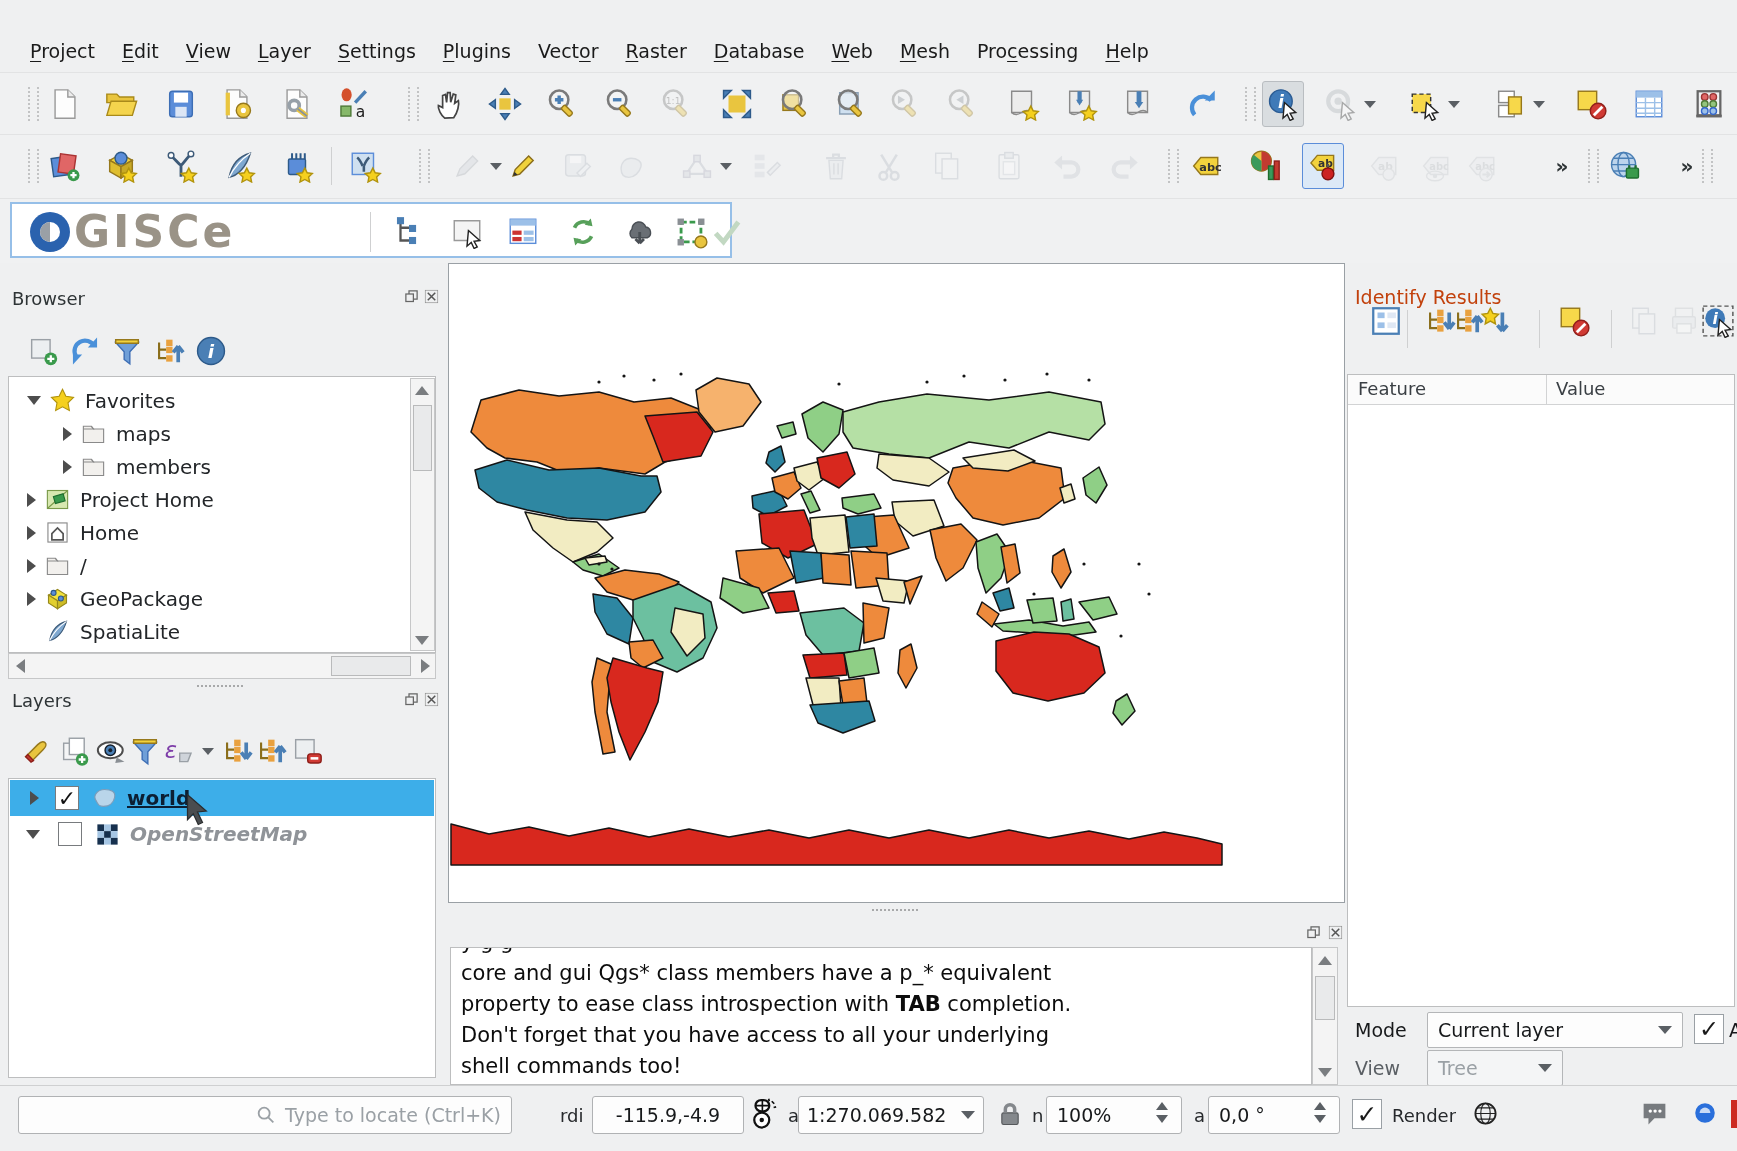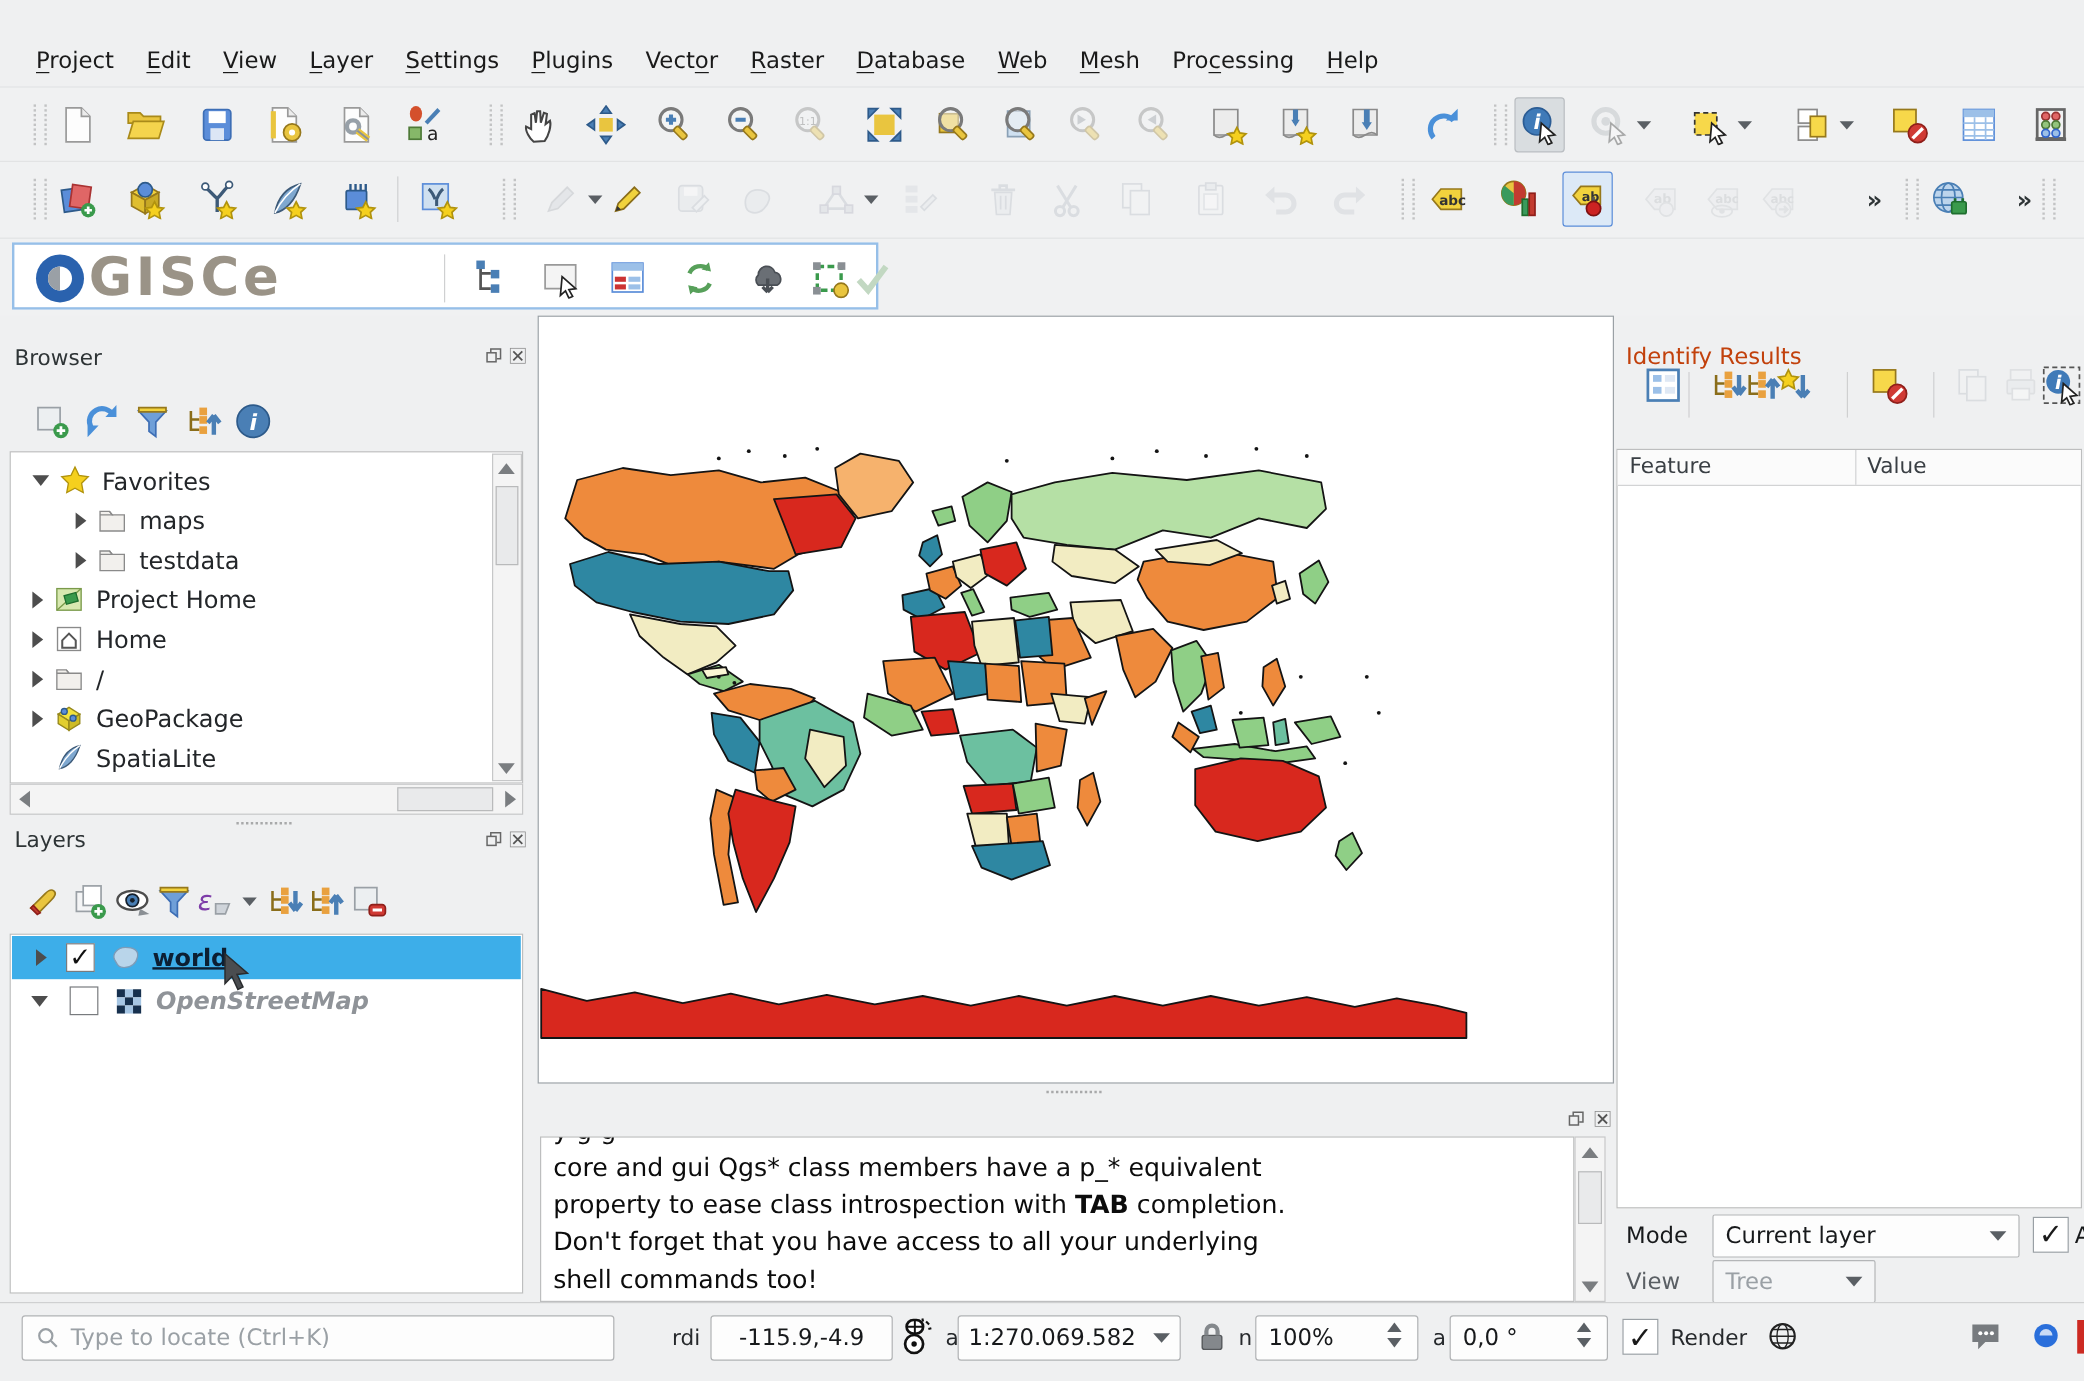--- a/index.html
+++ b/index.html
@@ -635,21 +635,21 @@
                 <path d="M3 8h9l-2-2.5" fill="none" stroke="#8a8a8a"></path>
               </svg></div>
             <span>maps</span>
           </div>
           <div class="treerow" style="top: 73px;">
             <div class="tarrow closed" style="margin-left:54px"></div>
             <div class="ticon"><svg viewBox="0 0 24 24">
                 <path d="M3 8V5.5h7l2 2.5h9v12H3z" fill="#f2f0ed" stroke="#8a8a8a"></path>
                 <path d="M3 8h9l-2-2.5" fill="none" stroke="#8a8a8a"></path>
               </svg></div>
-            <span>testdata</span>
+            <span>members</span>
           </div>
           <div class="treerow" style="top: 106px;">
             <div class="tarrow closed" style="margin-left:18px"></div>
             <div class="ticon"><svg viewBox="0 0 24 24">
                 <rect x="3" y="4" width="18" height="16" fill="#d8e8b0" stroke="#7a9a4a"></rect>
                 <path d="M3 20L21 4" stroke="#7a9a4a"></path>
                 <rect x="9" y="8" width="9" height="6.5" fill="#3a9a4c" stroke="#1e6e2e" transform="rotate(-16 13.5 11)"></rect>
               </svg></div>
             <span>Project Home</span>
           </div>
@@ -1002,21 +1002,21 @@
     <div class="abs" style="left:349px;top:752px;width:30px;height:30px;background:#fff;border:1px solid #9aa0a5;box-sizing:border-box;display:flex;align-items:center;justify-content:center;font-size:24px;font-weight:bold;">✓</div>
     <div class="abs" style="left:384px;top:757px;width:8px;overflow:hidden;font-size:19px;color:#17191b;">A</div>
     <div class="abs" style="left:10px;top:795px;font-size:19px;color:#5a5f64;">View</div>
     <div class="combo disabled" style="left:82px;top:788px;width:136px;">
       <span>Tree</span>
         <span class="ca"></span>
     </div>
   </div>
 
   <div class="abs" id="statusbar">
-    <div class="sbox" style="left:18px;width:494px;justify-content:flex-start;padding:0 10px;color:#9aa0a5;">
+    <div class="sbox" style="left:18px;width:494px;justify-content:flex-end;padding:0 10px;color:#9aa0a5;">
       <svg viewBox="0 0 24 24" width="22" height="22" style="margin-right:8px;">
           <circle cx="10" cy="10" r="6" fill="none" stroke="#9aa0a5" stroke-width="2"></circle>
           <path d="M14.5 14.5L20 20" stroke="#9aa0a5" stroke-width="2"></path>
         </svg>
       <span>Type to locate (Ctrl+K)</span>
     </div>
     <div class="slabel" style="left:560px;width:32px;">rdi</div>
     <div class="sbox" style="left:592px;width:152px;">
         <span>-115.9,-4.9</span>
       </div>

